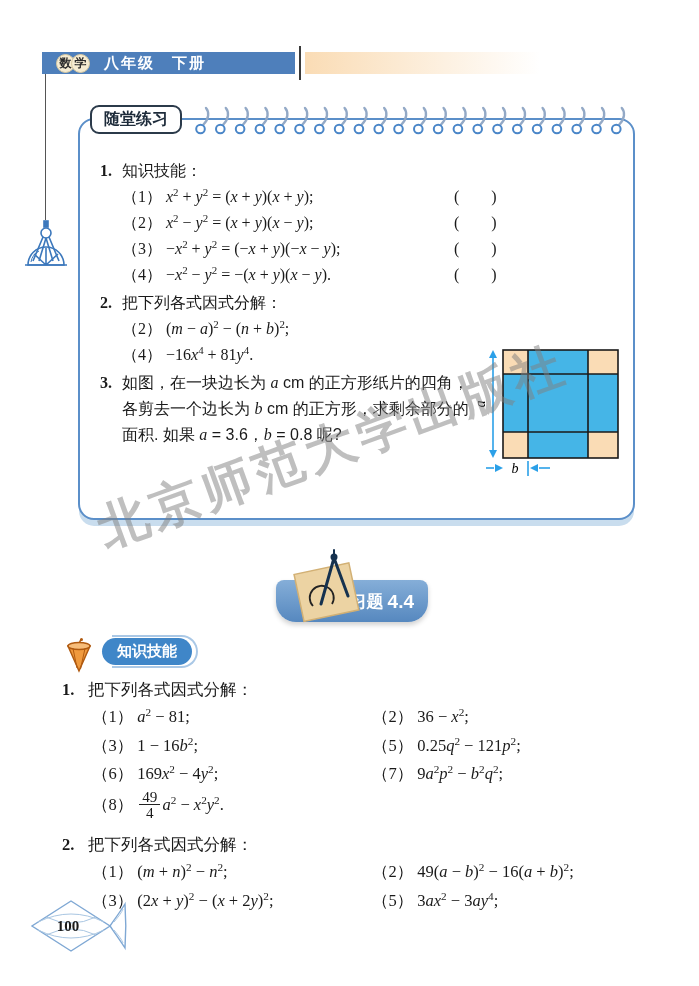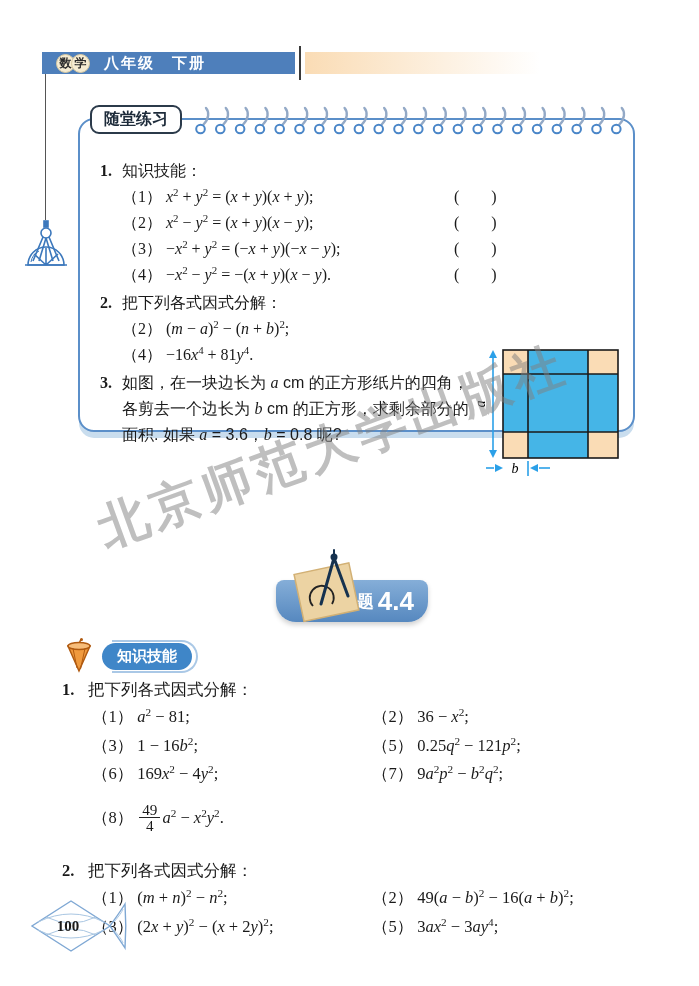--- a/index.html
+++ b/index.html
@@ -17,64 +17,64 @@
   .logo .lc+.lc{margin-left:-4px;}
   .hdr-title{color:#fff;font-weight:700;font-size:15px;letter-spacing:2px;
              font-family:"Liberation Sans","DejaVu Sans",sans-serif;}
   .hdr-sep{position:absolute;left:299px;top:46px;width:2px;height:34px;background:#3a3a3a;}
   .hdr-peach{position:absolute;left:305px;top:52px;width:235px;height:22px;
              background:linear-gradient(to right,var(--peach_bar),#fff);}
   .hang-line{position:absolute;left:45px;top:74px;width:1px;height:146px;background:#555;}
   .margin-compass{position:absolute;left:22px;top:220px;}
 
   
-  .pbox{position:absolute;left:78px;top:118px;width:557px;height:314px;background:#fff;
+  .pbox{position:absolute;left:78px;top:118px;width:557px;height:402px;background:#fff;
         border:2px solid var(--box_border);border-radius:16px;
         box-shadow:0 7px 0 -1px var(--box_shadow);}
   .pbox-label{position:absolute;left:10px;top:-15px;background:#fff;border:2px solid #2b3a4a;
               border-radius:9px;padding:2px 12px;font-weight:700;font-size:16px;color:#1d2b3a;
               font-family:"Liberation Sans","DejaVu Sans",sans-serif;z-index:2;}
   .rings{position:absolute;left:112px;top:-14px;z-index:2;}
   .pbox-content{position:absolute;left:20px;top:36px;right:14px;font-size:16px;line-height:26px;}
   .prob{display:flex;margin-top:2px;}
   .pnum{width:22px;flex:none;font-weight:700;}
   .pbody{flex:1;position:relative;}
   .ptext{font-family:"Liberation Sans","DejaVu Sans",sans-serif;}
   .ptext.narrow{width:350px;}
   .p-item{position:relative;}
   .ino{margin-right:4px;}
   .ans{position:absolute;left:332px;top:0;}
   var{font-family:"Liberation Serif","DejaVu Serif",serif;font-style:italic;}
   sup{font-size:0.68em;line-height:0;}
-  .frac{display:inline-block;vertical-align:-0.55em;text-align:center;line-height:1.05;margin:13px 2px;font-size:0.92em;}
+  .frac{display:inline-block;vertical-align:-0.55em;text-align:center;line-height:1.05;margin:0 2px;font-size:0.92em;}
   .frac .fn{display:block;padding:0 3px 0;}
   .frac .fd{display:block;border-top:1.3px solid #222;padding:0 3px 0;}
 
   
   .figure{position:absolute;left:398px;top:222px;width:160px;z-index:1;}
   .fig-caption{margin-top:6px;padding-left:42px;font-size:15px;
                font-family:"Liberation Sans","DejaVu Sans",sans-serif;}
 
   
   .watermark{position:absolute;left:100px;top:498px;z-index:6;font-size:50px;font-weight:700;
              color:var(--watermark_gray);opacity:.5;letter-spacing:5px;white-space:nowrap;
              transform:rotate(-20deg);transform-origin:0 50%;pointer-events:none;
              font-family:"Liberation Sans","DejaVu Sans",sans-serif;}
 
   
   .banner{position:absolute;left:276px;top:580px;width:152px;height:42px;border-radius:8px 8px 20px 20px;
           background:linear-gradient(var(--banner_blue_light),var(--banner_blue_dark));
           box-shadow:0 3px 5px rgba(0,0,0,.18);display:flex;align-items:center;justify-content:flex-end;
           padding-right:14px;color:#fff;font-family:"Liberation Sans","DejaVu Sans",sans-serif;}
   .banner .bp{font-size:17px;font-weight:700;margin-right:4px;}
-  .banner .bn{font-size:26px;font-weight:700;line-height:1;}
+  .banner .bn{font-size:19px;font-weight:700;line-height:1;}
   .banner-art{position:absolute;left:282px;top:548px;z-index:3;}
 
   
-  .badge-row{position:absolute;left:64px;top:638px;display:flex;align-items:center;}
+  .badge-row{position:absolute;left:64px;top:638px;display:flex;align-items:flex-start;}
   .badge{position:relative;margin-left:8px;background:var(--badge_blue);color:#fff;font-weight:700;
          font-size:15px;padding:4px 15px;border-radius:14px;
          font-family:"Liberation Sans","DejaVu Sans",sans-serif;}
   .badge::after{content:'';position:absolute;top:-3px;bottom:-3px;left:10px;right:-6px;
                 border:2px solid #aac8e6;border-left:none;border-radius:0 17px 17px 0;}
 
   
   .exwrap{position:absolute;left:62px;top:676px;width:614px;font-size:16.5px;}
   .ex{margin-bottom:10px;}
   .ex-head{display:flex;line-height:27px;}

